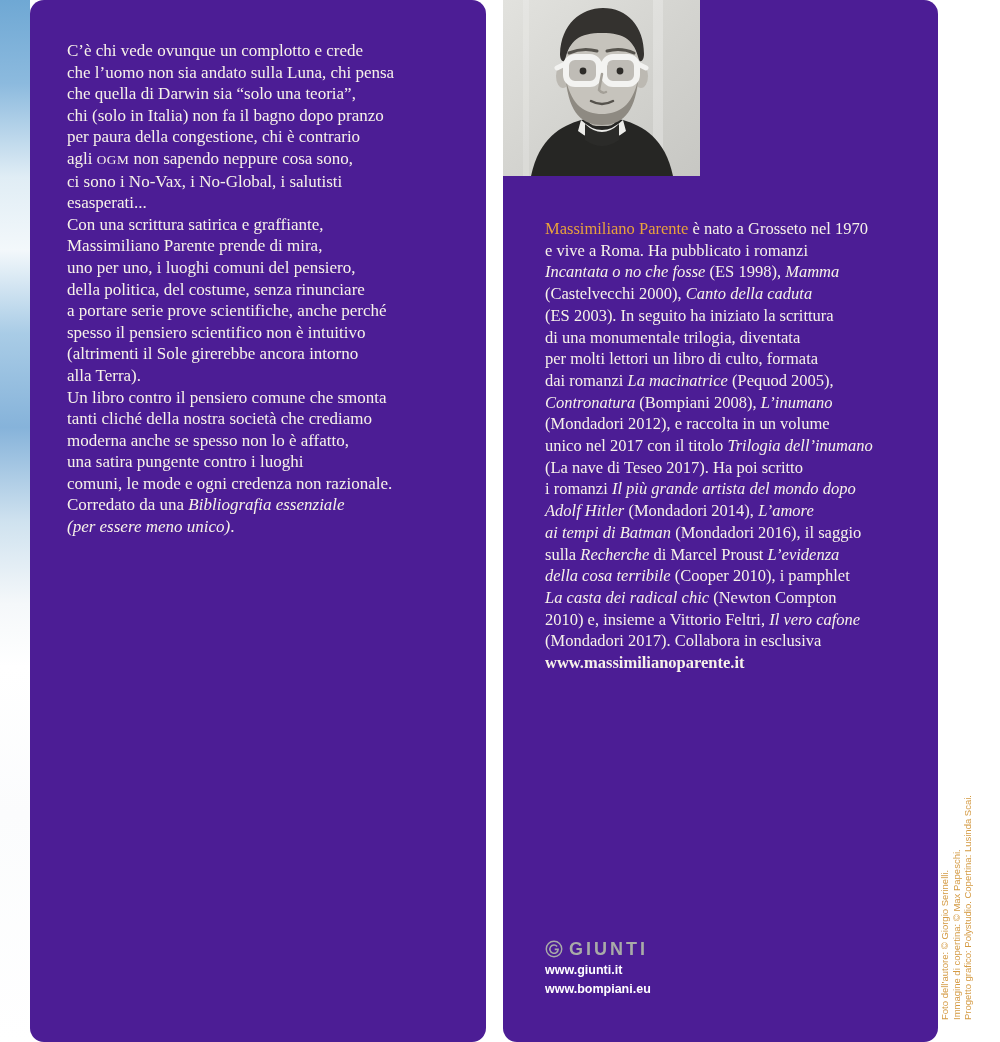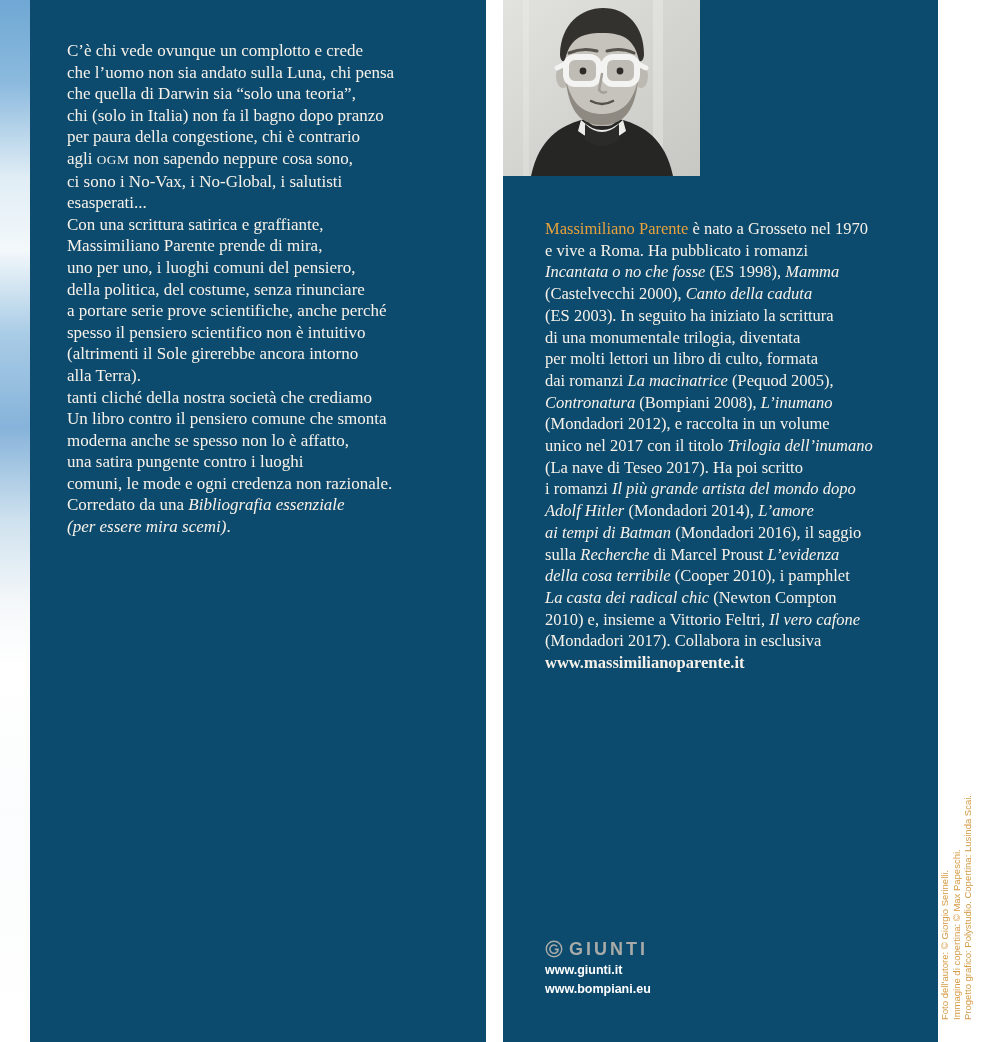--- a/index.html
+++ b/index.html
@@ -7,21 +7,21 @@
     position:relative;width:1000px;height:1042px;overflow:hidden;
     background:#ffffff;font-family:"Liberation Serif",serif;
   }
   .sky-strip{
     position:absolute;left:0;top:0;width:30px;height:1042px;
     background:linear-gradient(180deg,
       #6fa8d4 0%, #8cbade 8%, #e0edf5 17%, #f3f8fb 24%,
       #a9cce6 32%, #86b3da 41%, #cfe2ef 50%, #f5f8fa 58%,
       #ffffff 64%, #fbfcfd 78%, #ffffff 100%);
   }
-  .flap{position:absolute;top:0;height:1042px;background:#0c4a6e;}
+  .flap{position:absolute;top:0;height:1042px;background:#4c1d95;border-radius:14px;}
   .flap-left{left:30px;width:456px;}
   .gutter{position:absolute;left:486px;top:0;width:17px;height:1042px;background:#ffffff;}
   .flap-right{left:503px;width:435px;}
   .right-margin{position:absolute;left:938px;top:0;width:62px;height:1042px;background:#ffffff;}
 
   .flap-text{position:absolute;color:#f7f2e9;}
   .desc{left:37px;top:40px;width:410px;font-size:17px;line-height:21.6px;}
   .bio{left:42px;top:170px;width:388px;font-size:16.5px;line-height:21.7px;margin-top:48px;}
   .tline{white-space:nowrap;}
   .it{font-style:italic;}
@@ -70,27 +70,27 @@
         <div class="tline"><span>ci sono i No-Vax, i No-Global, i salutisti</span></div>
         <div class="tline"><span>esasperati...</span></div>
         <div class="tline"><span>Con una scrittura satirica e graffiante,</span></div>
         <div class="tline"><span>Massimiliano Parente prende di mira,</span></div>
         <div class="tline"><span>uno per uno, i luoghi comuni del pensiero,</span></div>
         <div class="tline"><span>della politica, del costume, senza rinunciare</span></div>
         <div class="tline"><span>a portare serie prove scientifiche, anche perché</span></div>
         <div class="tline"><span>spesso il pensiero scientifico non è intuitivo</span></div>
         <div class="tline"><span>(altrimenti il Sole girerebbe ancora intorno</span></div>
         <div class="tline"><span>alla Terra).</span></div>
+        <div class="tline"><span>Un libro contro il pensiero comune che smonta</span></div>
         <div class="tline"><span>tanti cliché della nostra società che crediamo</span></div>
-        <div class="tline"><span>Un libro contro il pensiero comune che smonta</span></div>
         <div class="tline"><span>moderna anche se spesso non lo è affatto,</span></div>
         <div class="tline"><span>una satira pungente contro i luoghi</span></div>
         <div class="tline"><span>comuni, le mode e ogni credenza non razionale.</span></div>
         <div class="tline"><span>Corredato da una </span><span class="it">Bibliografia essenziale</span></div>
-        <div class="tline"><span class="it">(per essere mira scemi)</span><span>.</span></div>
+        <div class="tline"><span class="it">(per essere meno unico)</span><span>.</span></div>
       </div>
   </div>
 
   <div class="gutter"></div>
 
   <div class="flap flap-right">
 
     <div class="photo">
       <svg viewBox="0 0 197 176" preserveAspectRatio="none" aria-hidden="true">
         <defs>

